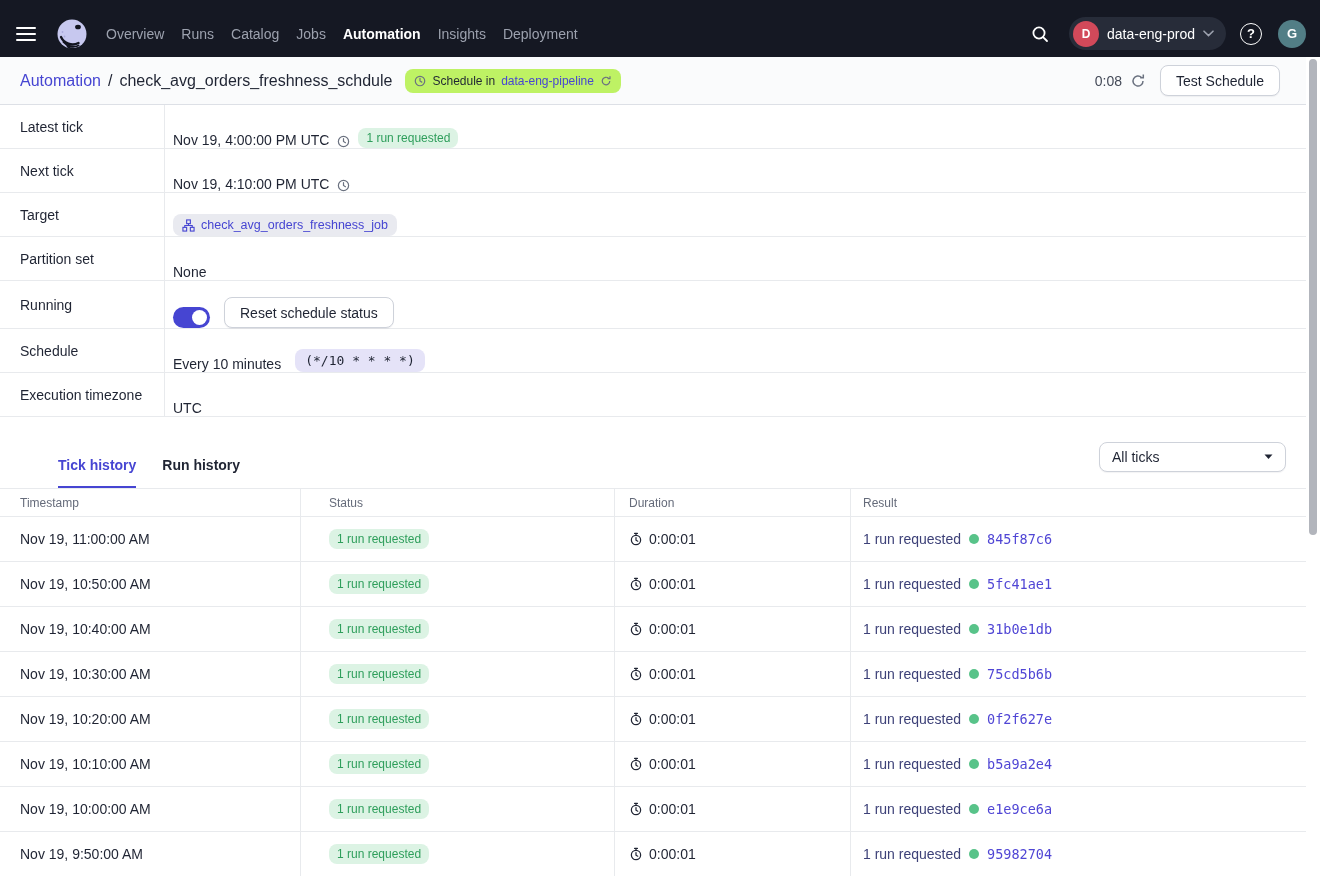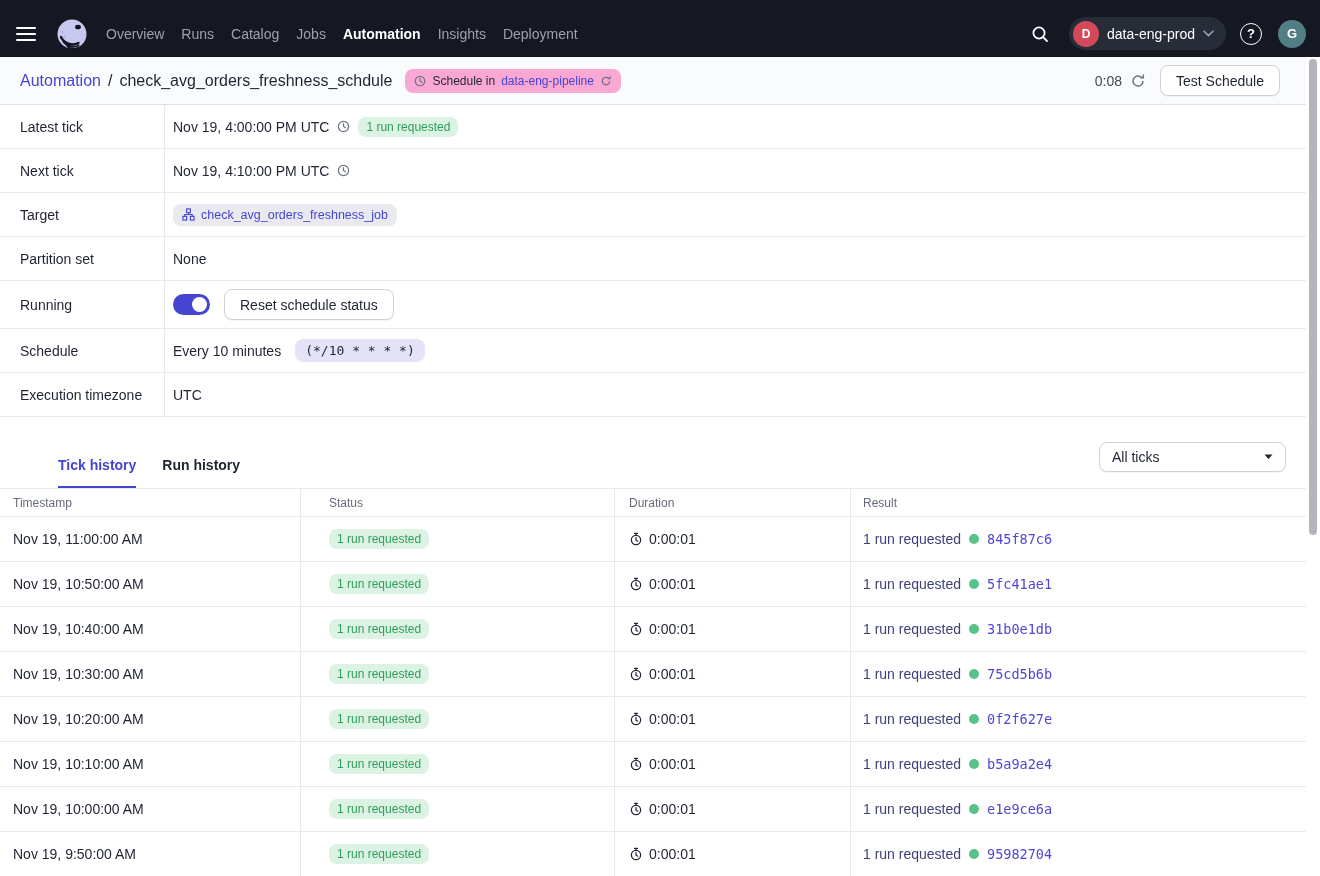--- a/index.html
+++ b/index.html
@@ -49,21 +49,21 @@
 
   
   .page-header {
     height: 48px; background: #FAFBFC; border-bottom: 1px solid #DDE0E6;
     display: flex; align-items: center; padding: 0 10px 0 20px;
   }
   .crumb-root { color: #4645D2; font-size: 16px; cursor: pointer; text-decoration: none; }
   .crumb-sep { color: #1F2433; font-size: 16px; margin: 0 7px; }
   .crumb-current { color: #1F2433; font-size: 16px; font-weight: 500; }
   .origin-pill {
-    background: #f9a8d4; border-radius: 8px; height: 24px;
+    background: #bef264; border-radius: 8px; height: 24px;
     display: inline-flex; align-items: center; gap: 6px;
     padding: 0 9px; margin-left: 13px; font-size: 12px; color: #1F2433;
   }
   .origin-pill .pill-link { color: #4645D2; cursor: pointer; }
   .hdr-spacer { flex: 1; }
   .countdown { font-size: 14px; color: #444A58; margin-right: 8px; }
   .refresh-gray { color: #6B7280; display: flex; align-items: center; cursor: pointer; }
   .btn {
     background: #fff; border: 1px solid #CED2DA; border-radius: 8px;
     height: 31px; padding: 0 15px; font-size: 14px; color: #1F2433;
@@ -71,21 +71,21 @@
     display: inline-flex; align-items: center; cursor: pointer;
     box-shadow: 0 1px 1px rgba(20,25,40,0.05);
   }
   .test-btn { margin-left: 14px; margin-right: 16px; }
 
   
   .detail-row { display: flex; border-bottom: 1px solid #E8EAED; height: 44px; }
   .detail-row.tall { height: 48px; }
   .detail-label { width: 165px; flex: 0 0 165px; border-right: 1px solid #E8EAED;
     display: flex; align-items: center; padding-left: 20px; font-size: 14px; color: #1F2433; }
-  .detail-value { flex: 1; display: flex; align-items: center; gap: 8px; padding-left: 8px; font-size: 14px; color: #1F2433; }
+  .detail-value { flex: 1; display: flex; align-items: flex-end; gap: 8px; padding-left: 8px; font-size: 14px; color: #1F2433; }
   .clock-icon { color: #6B7280; display: inline-flex; }
   .badge-green { background: #DCF3E4; color: #2E9E5B; font-size: 12px; border-radius: 8px;
     padding: 4px 8px; line-height: 1; white-space: nowrap; }
   .target-pill { background: #E9EAF0; border-radius: 8px; padding: 4px 9px;
     display: inline-flex; align-items: center; gap: 6px; cursor: pointer; }
   .target-pill .job-link { color: #4645D2; font-size: 12.5px; }
   .toggle { width: 37px; height: 21px; border-radius: 11px; background: #4645D2; position: relative; cursor: pointer; flex: 0 0 auto; }
   .toggle .knob { position: absolute; top: 3px; right: 3px; width: 15px; height: 15px; border-radius: 50%; background: #fff; }
   .reset-btn { margin-left: 6px; }
   .cron-pill { background: #E5E3F8; border-radius: 8px; padding: 4px 10px;
@@ -101,21 +101,21 @@
     align-items: center; padding: 0 12px; margin-bottom: 6px; }
   .filter-select .caret { color: #1F2433; display: inline-flex; }
 
   
   .tick-table { width: 100%; }
   .tgrid { display: grid; grid-template-columns: 300px 314px 236px 1fr; }
   .thead { height: 29px; border-top: 1px solid #E8EAED; border-bottom: 1px solid #E8EAED; }
   .thead > div { display: flex; align-items: center; font-size: 12px; color: #656B7A; }
   .trow { height: 45px; border-bottom: 1px solid #E8EAED; }
   .trow > div { display: flex; align-items: center; font-size: 14px; color: #1F2433; }
-  .c1 { padding-left: 13px; }
+  .c1 { padding-left: 20px; }
   .c2, .c3, .c4 { border-left: 1px solid #E8EAED; }
   .c2 { padding-left: 28px; }
   .c3 { padding-left: 14px; gap: 6px; }
   .c4 { padding-left: 12px; gap: 8px; }
   .duration-icon { color: #1F2433; display: inline-flex; }
   .result-text { color: #3D4178; }
   .run-dot { width: 10px; height: 10px; border-radius: 50%; background: #58C389; flex: 0 0 auto; }
   .run-id { font-family: "DejaVu Sans Mono", "Liberation Mono", monospace; font-size: 13.5px; color: #5046D5; cursor: pointer; }
 </style>
 </head>

